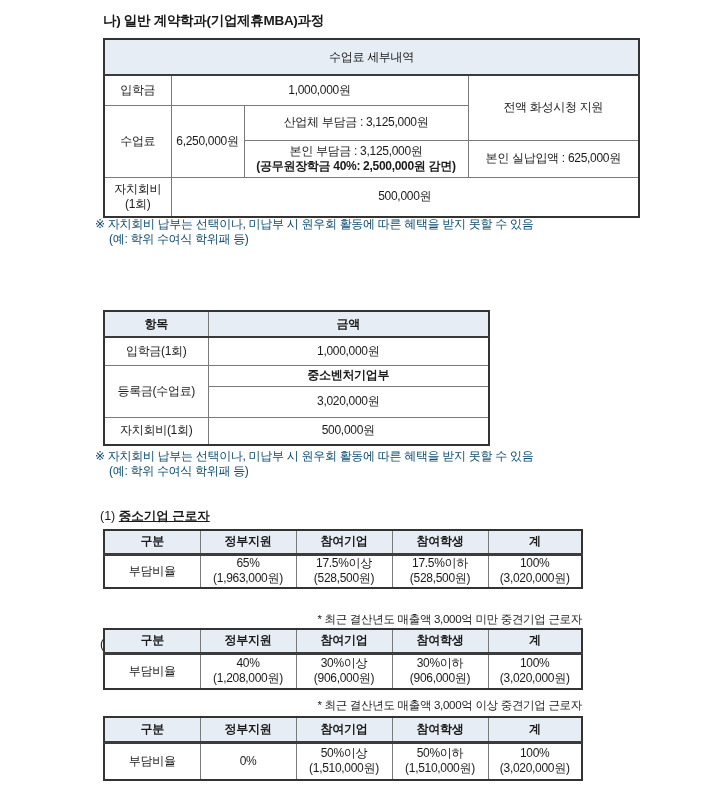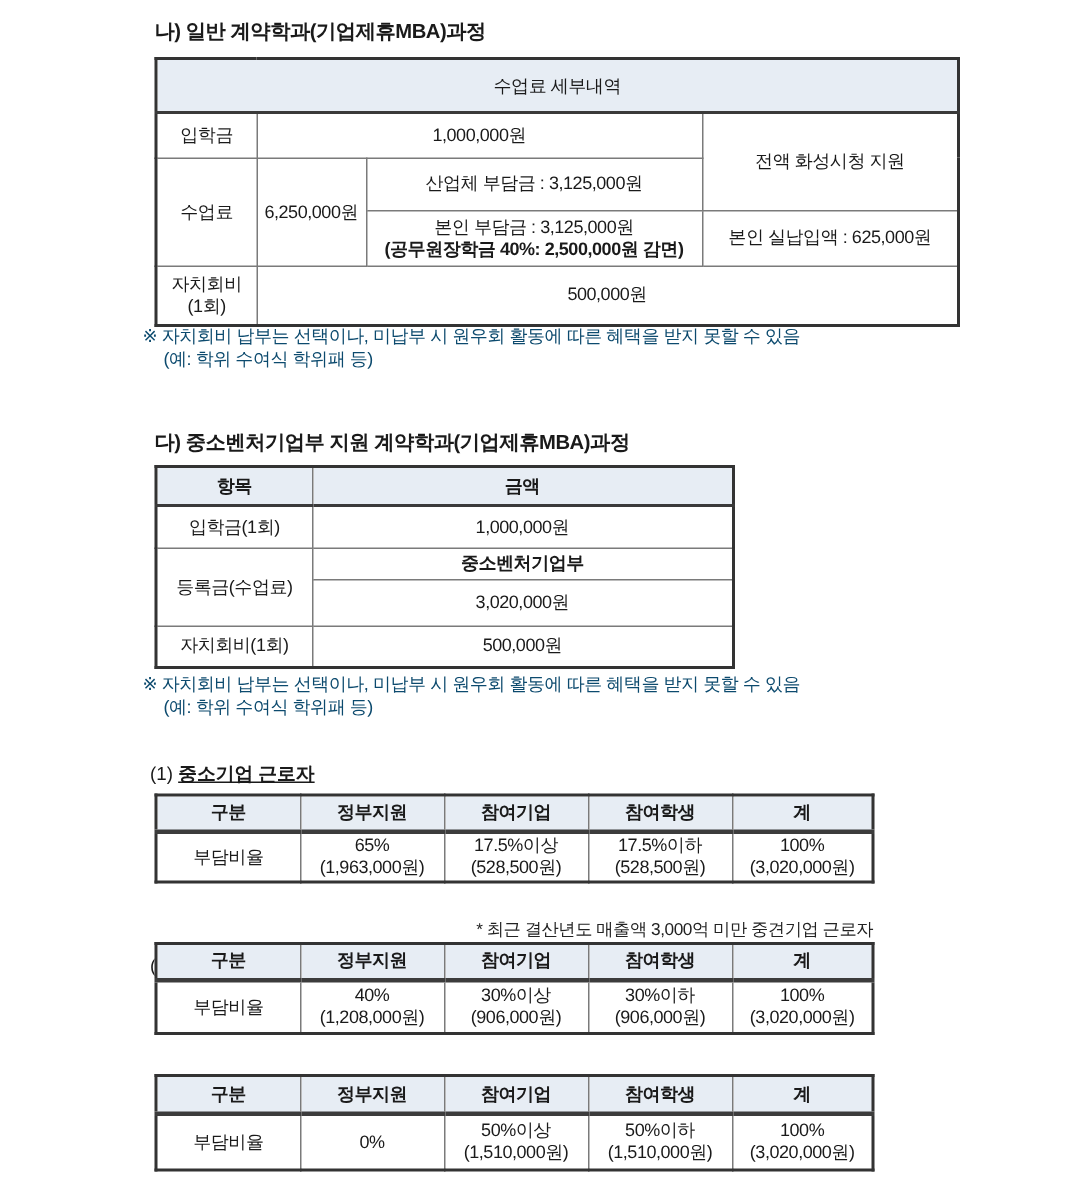--- a/index.html
+++ b/index.html
@@ -79,21 +79,20 @@
       <td colspan="3">500,000원</td>
     </tr>
   </tbody>
     </table>
 
   <div class="abs bluenote" style="left:95px; top:217px;">
     <span class="ln">※ 자치회비 납부는 선택이나, 미납부 시 원우회 활동에 따른 혜택을 받지 못할 수 있음</span>
     <span class="ln indent">(예: 학위 수여식 학위패 등)</span>
   </div>
 
-  <div class="abs heading" style="left:103px; top:286px;">다) 중소벤처기업부 지원 계약학과(기업제휴MBA)과정</div>
 
   <table class="t2">
     <colgroup>
         <col style="width:104px">
         <col>
       </colgroup>
     <tbody>
         <tr class="hrow bold" style="height:26px">
       <td>항목</td>
       <td>금액</td>
@@ -202,20 +201,21 @@
         <span class="ln">(906,000원)</span>
       </td>
       <td>
         <span class="ln">100%</span>
         <span class="ln">(3,020,000원)</span>
       </td>
     </tr>
   </tbody>
     </table>
 
+  <div class="abs rnote" style="left:103px; top:698px; width:479px;">* 최근 결산년도 매출액 3,000억 이상 중견기업 근로자</div>
 
   <table class="t5 ratio">
     <colgroup>
         <col style="width:96px">
         <col style="width:96px">
         <col style="width:96px">
         <col style="width:96px">
         <col>
       </colgroup>
     <tbody>

